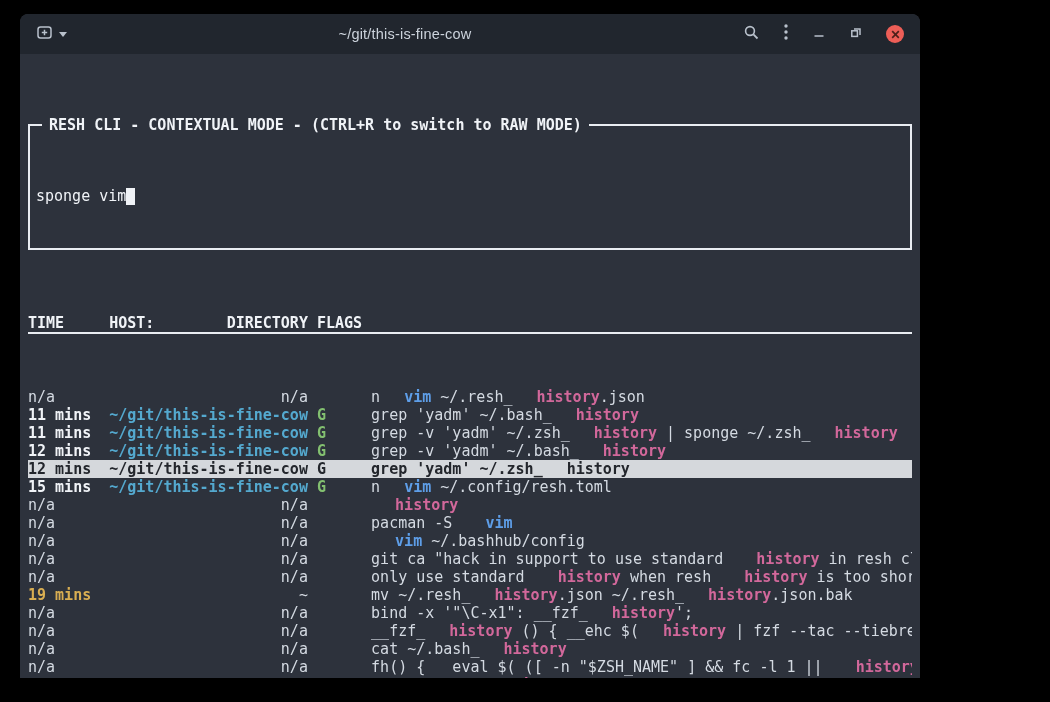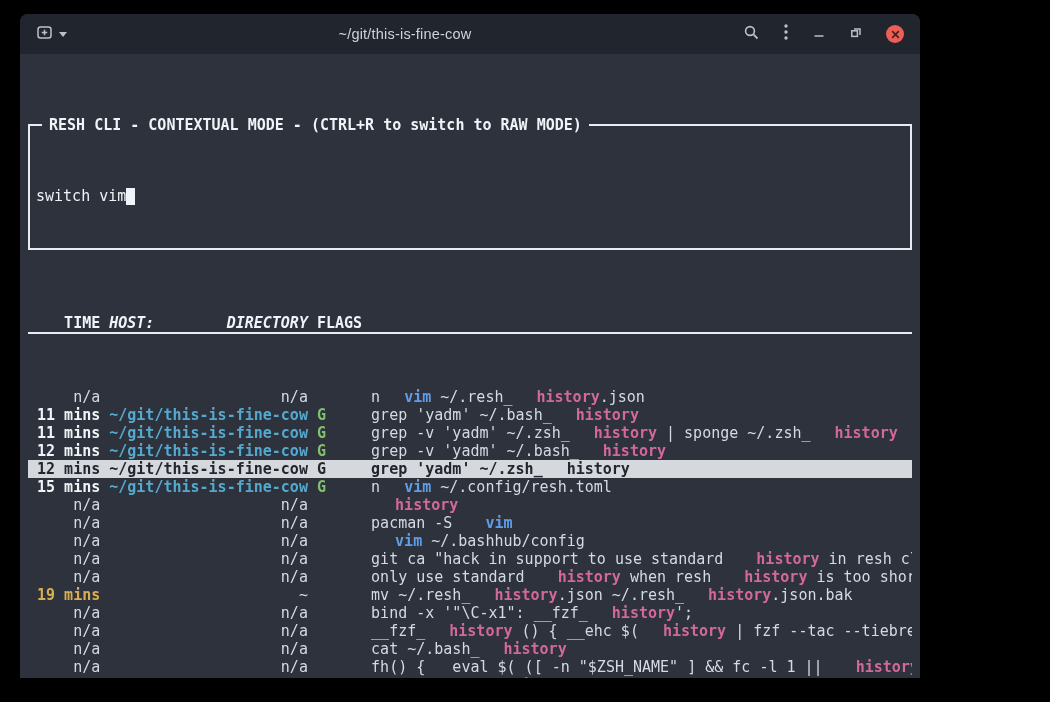--- a/index.html
+++ b/index.html
@@ -33,23 +33,23 @@
     position:absolute; top:-10px; left:12px; background:var(--terminal-bg);
     padding:0 7px; font-weight:700; color:var(--bright);
   }
   .search-line{ display:flex; align-items:center; height:18px; }
   .query{ color:var(--bright); }
   .cursor{ display:inline-block; width:9px; height:17px; background:var(--bright); }
   
   .hdr{ display:flex; margin-top:10px; border-bottom:2px solid var(--border);
         font-weight:700; color:var(--bright); height:20px; }
   .col{ display:inline-block; }
-  .time{ width:8ch; text-align:right; margin-right:1ch; }
+  .time{ width:8ch; margin-right:1ch; }
   .dir{ width:22ch; text-align:right; margin-right:1ch; }
-  .hdr .dir{ display:inline-flex; justify-content:space-between; text-align:left;font-style:italic; }
+  .hdr .dir{ display:inline-flex; justify-content:space-between; text-align:left; }
   .flags{ width:5ch; margin-right:1ch; }
   .cmd{ flex:1; overflow:hidden; }
   .row{ display:flex; height:18px; }
   .hl{ font-weight:700;margin-left:24px; }
   .row.recent .time{ color:var(--bright); font-weight:700; }
   .row.recent .dir{ color:var(--cyan); font-weight:700; }
   .row.recent .flags{ color:var(--green); font-weight:700; }
   .row.old .time{ color:var(--yellow); font-weight:700; }
   .row.selected{ background:var(--sel-bg); }
   .row.selected .col, .row.selected .hl{ color:var(--sel-fg) !important; font-weight:700; }
@@ -119,21 +119,21 @@
         </span>
       </span>
     </div>
   </div>
 
   <div class="terminal">
 
     <div class="search-box">
       <span class="search-box-title">RESH CLI - CONTEXTUAL MODE - (CTRL+R to switch to RAW MODE)</span>
       <div class="search-line">
-        <span class="query">switch vim</span><span class="cursor"></span>
+        <span class="query">sponge vim</span><span class="cursor"></span>
       </div>
     </div>
 
     <div class="hdr">
       <span class="col time">TIME</span>
       <span class="col dir">
         <span>HOST:</span>
         <span>DIRECTORY</span>
       </span>
       <span class="col flags">FLAGS</span>

